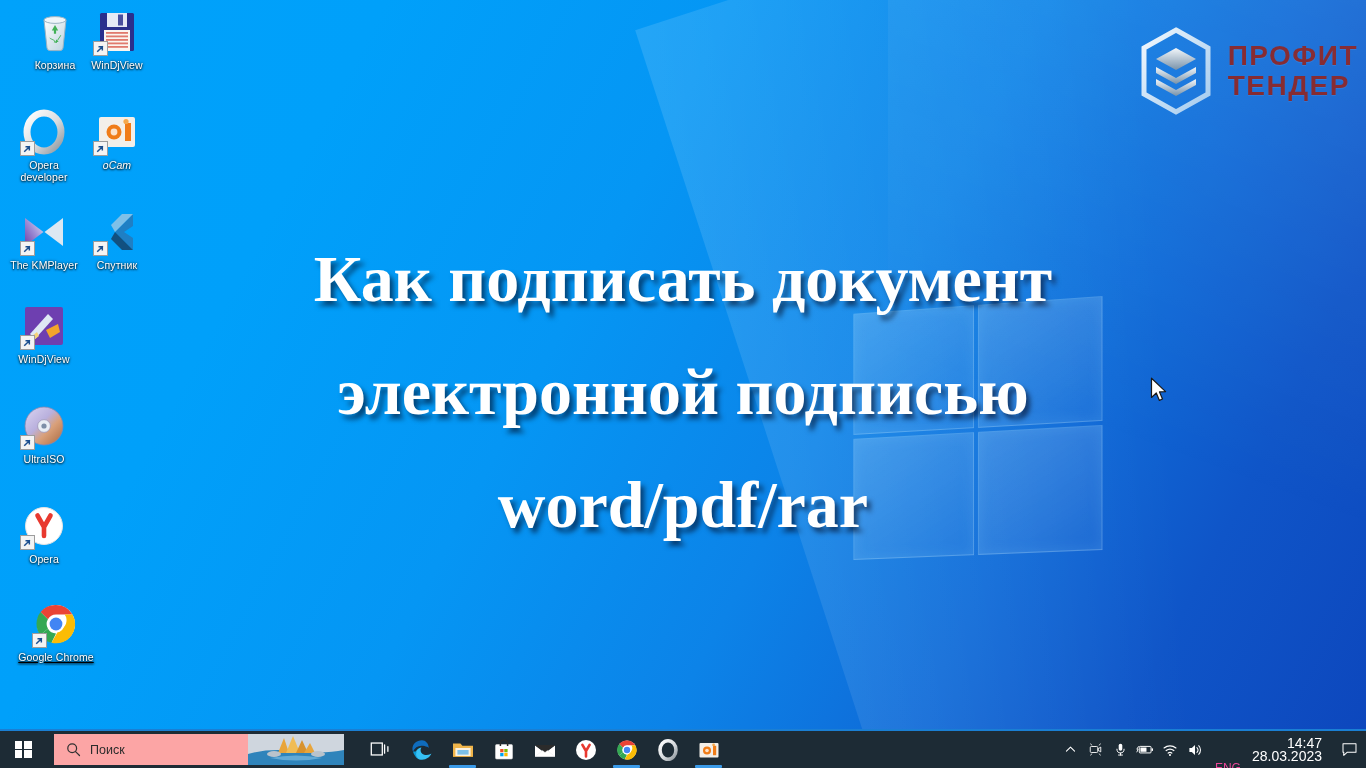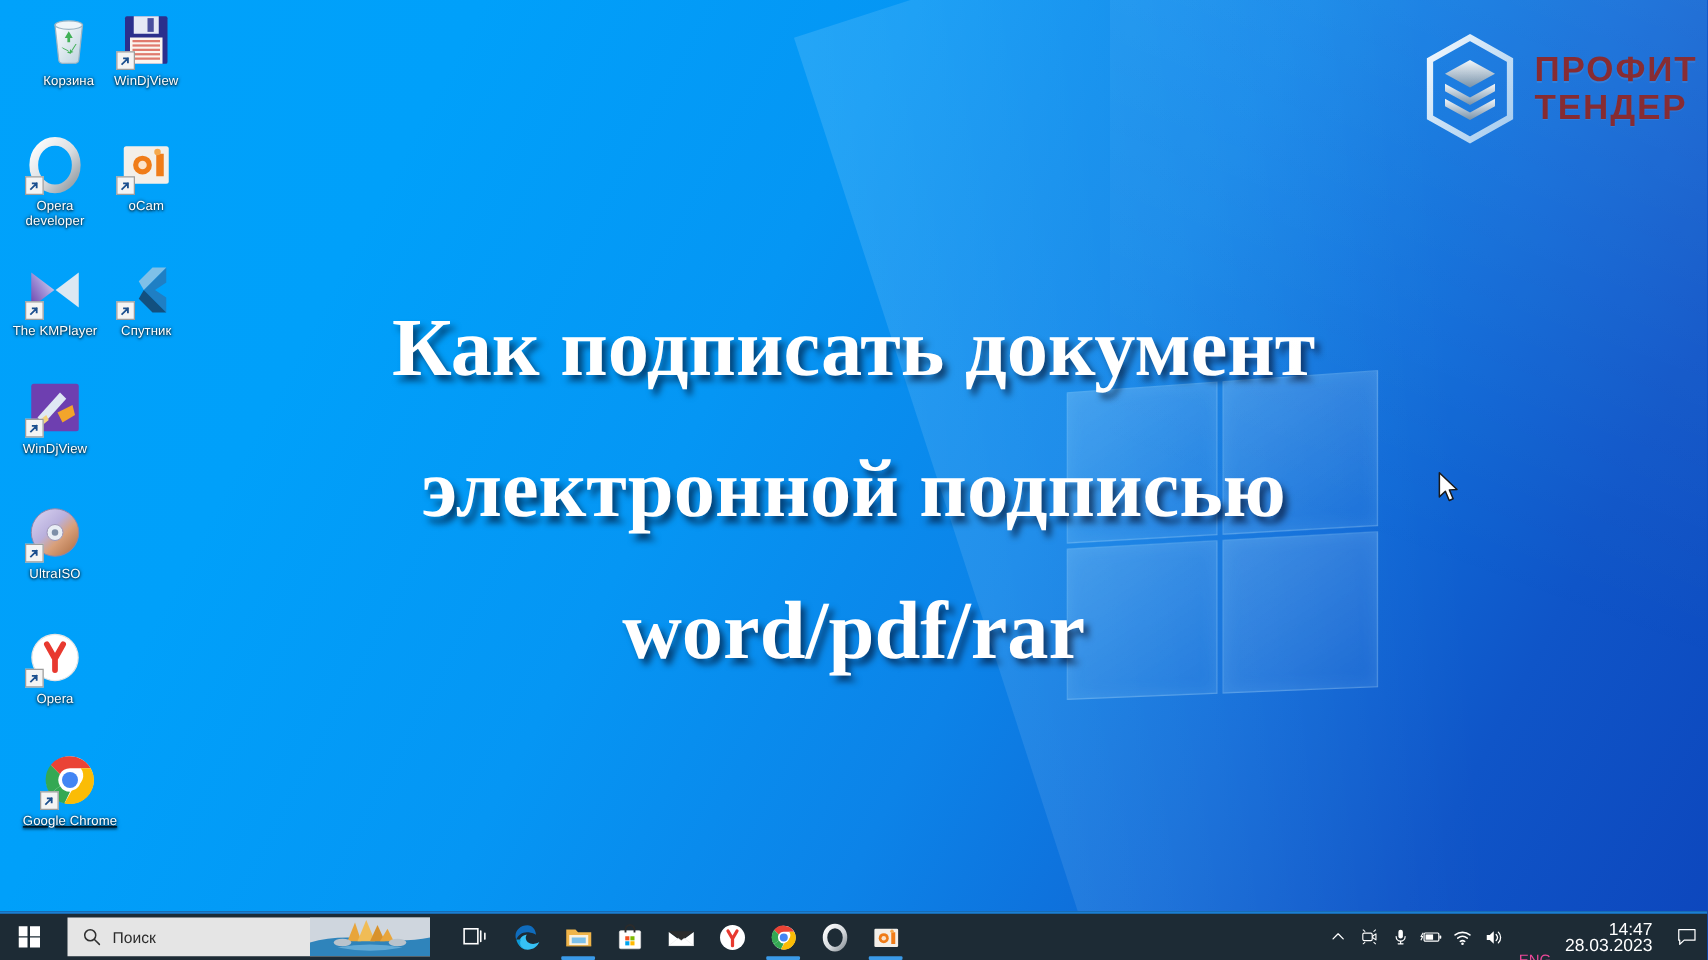--- a/index.html
+++ b/index.html
@@ -129,21 +129,21 @@
     flex:0 0 auto;
   }
   #start-btn .wl {
     width:17px; height:17px;
     display:grid; grid-template-columns:1fr 1fr; grid-template-rows:1fr 1fr; gap:1.8px;
   }
   #start-btn .wl i { background:#ffffff; display:block; }
 
   #search-box {
     width:290px; height:31px; margin-left:8px;
-    background:#e5e5e5;
+    background:#fca5a5;
     display:flex; align-items:center;
     position:relative; overflow:hidden;
     flex:0 0 auto;
   }
   #search-box .s-icon { margin:0 9px 0 12px; display:flex; }
   #search-box .s-text {
     font-size:12.5px; color:#2b2b2b; flex:1;
   }
   #search-thumb {
     position:absolute; right:0; top:0; width:96px; height:31px;
@@ -257,21 +257,21 @@
         </svg>
         <span class="sc-arrow">
           <svg viewBox="0 0 12 12">
               <path d="M3 9 L8 4 M8 4 H4.6 M8 4 V7.4" stroke="#1b4f8f" stroke-width="1.6" fill="none" stroke-linecap="square"></path>
             </svg>
         </span>
       </div>
       <div class="lbl">Opera developer</div>
     </div>
 
-    <div class="dicon" style="left:78px;top:108px;">
+    <div class="dicon" style="left:78px;top:108px;font-style:italic;">
       <div class="glyph">
         <svg viewBox="0 0 48 48" width="48" height="48">
           <rect x="6" y="9" width="36" height="30" rx="2" fill="#f3efe9"></rect>
           <circle cx="21" cy="24" r="7.5" fill="#f07c18"></circle>
           <circle cx="21" cy="24" r="3.4" fill="#fbe3cc"></circle>
           <rect x="32" y="15" width="6" height="18" fill="#f07c18"></rect>
           <circle cx="33" cy="13.5" r="2.6" fill="#f5a84c"></circle>
         </svg>
         <span class="sc-arrow">
           <svg viewBox="0 0 12 12">

